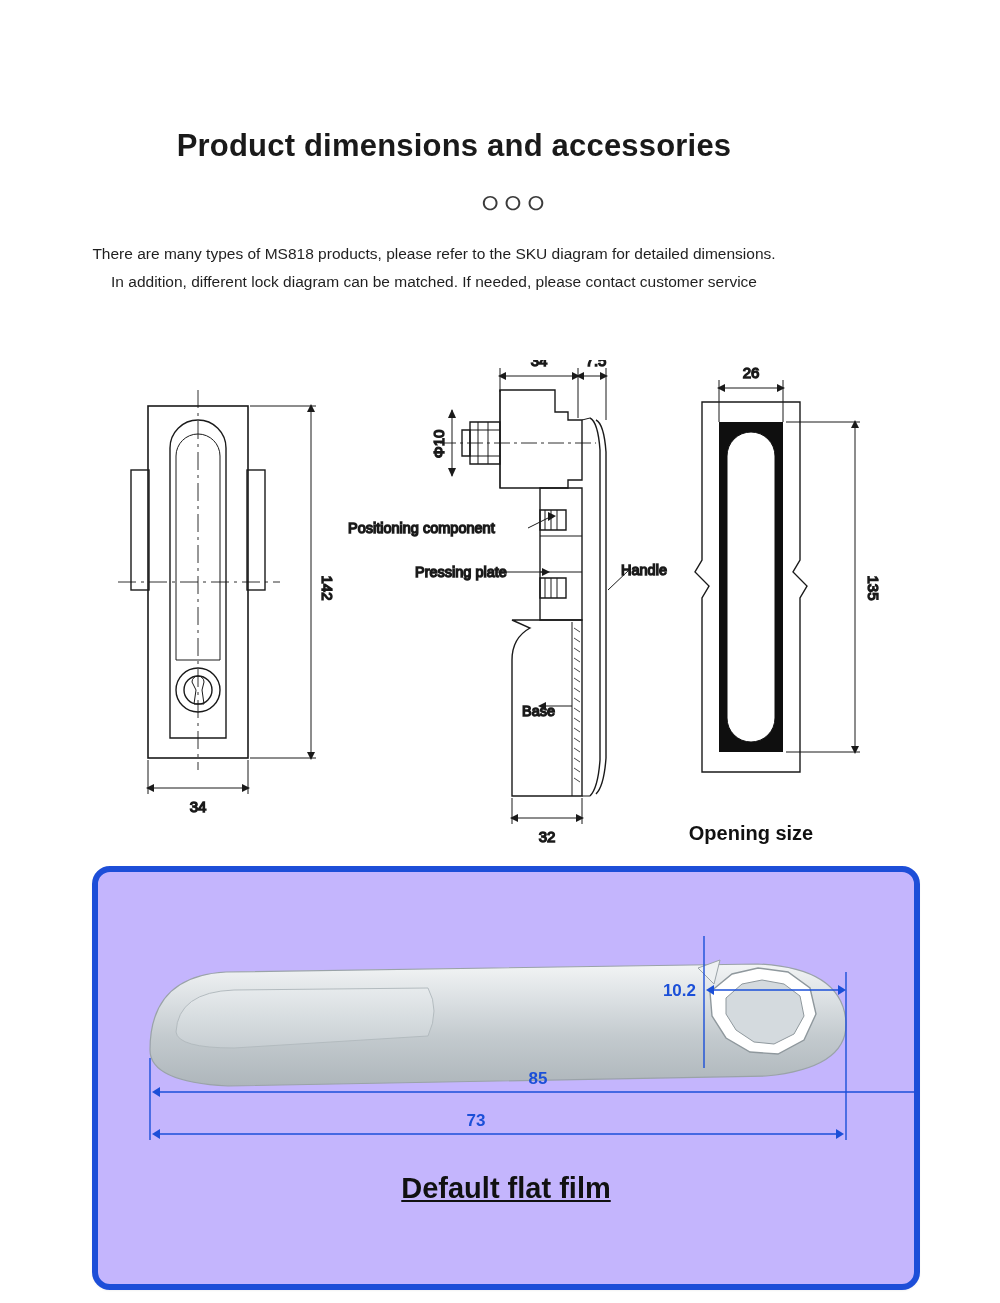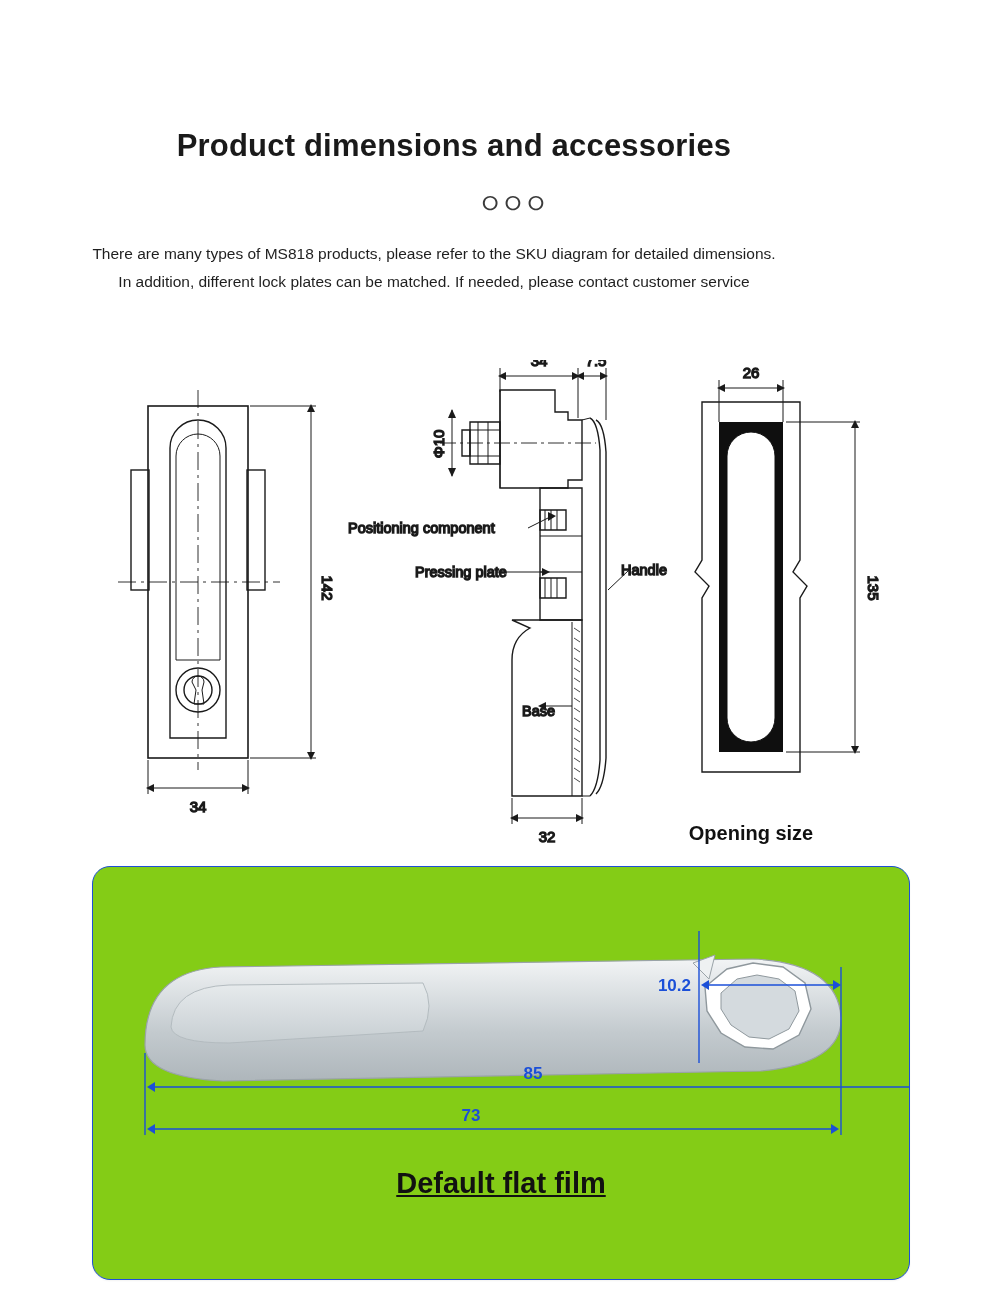--- a/index.html
+++ b/index.html
@@ -30,40 +30,40 @@
   .drawings{position:absolute;top:360px;left:0;width:1000px;height:500px;}
 
   svg{display:block;}
   .dim-txt{font-family:"Liberation Sans", sans-serif;font-size:15px;fill:#111;}
   .lbl-txt{font-family:"Liberation Sans", sans-serif;font-size:14.5px;fill:#111;}
   .big-lbl{font-family:"Liberation Sans", sans-serif;font-size:20px;font-weight:bold;fill:#111;}
 
   
   .card{
     position:absolute;left:92px;top:866px;width:816px;height:412px;
-    background:#84cc16;border:1px solid #1d4ed8;border-radius:18px;
+    background:#c4b5fd;border:6px solid #1d4ed8;border-radius:18px;
     box-shadow:0 1px 2px rgba(0,0,0,.05);
     overflow:hidden;
   }
   .card-caption{
     position:absolute;left:0;top:300px;width:816px;text-align:center;
     font-size:29px;font-weight:bold;color:#111;text-decoration:underline;
   }
   .blue-txt{font-family:"Liberation Sans", sans-serif;font-size:17px;font-weight:bold;fill:#1b4fd8;}
 </style>
 </head>
 <body>
 
 <div class="page">
 
   <div class="title">Product dimensions and accessories</div>
   <div class="subglyph">ⵔⵔⵔ</div>
   <div class="desc">
     <div>There are many types of MS818 products, please refer to the SKU diagram for detailed dimensions.</div>
-    <div>In addition, different lock plates can be matched. If needed, please contact customer service</div>
+    <div>In addition, different lock diagram can be matched. If needed, please contact customer service</div>
   </div>
 
   <div class="drawings">
     <svg width="1000" height="500" viewBox="0 0 1000 500">
       <g fill="none" stroke="#1a1a1a" stroke-width="1.4">
 
         <g>
 
           <rect x="148" y="46" width="100" height="352" stroke-width="1.6"></rect>
 

